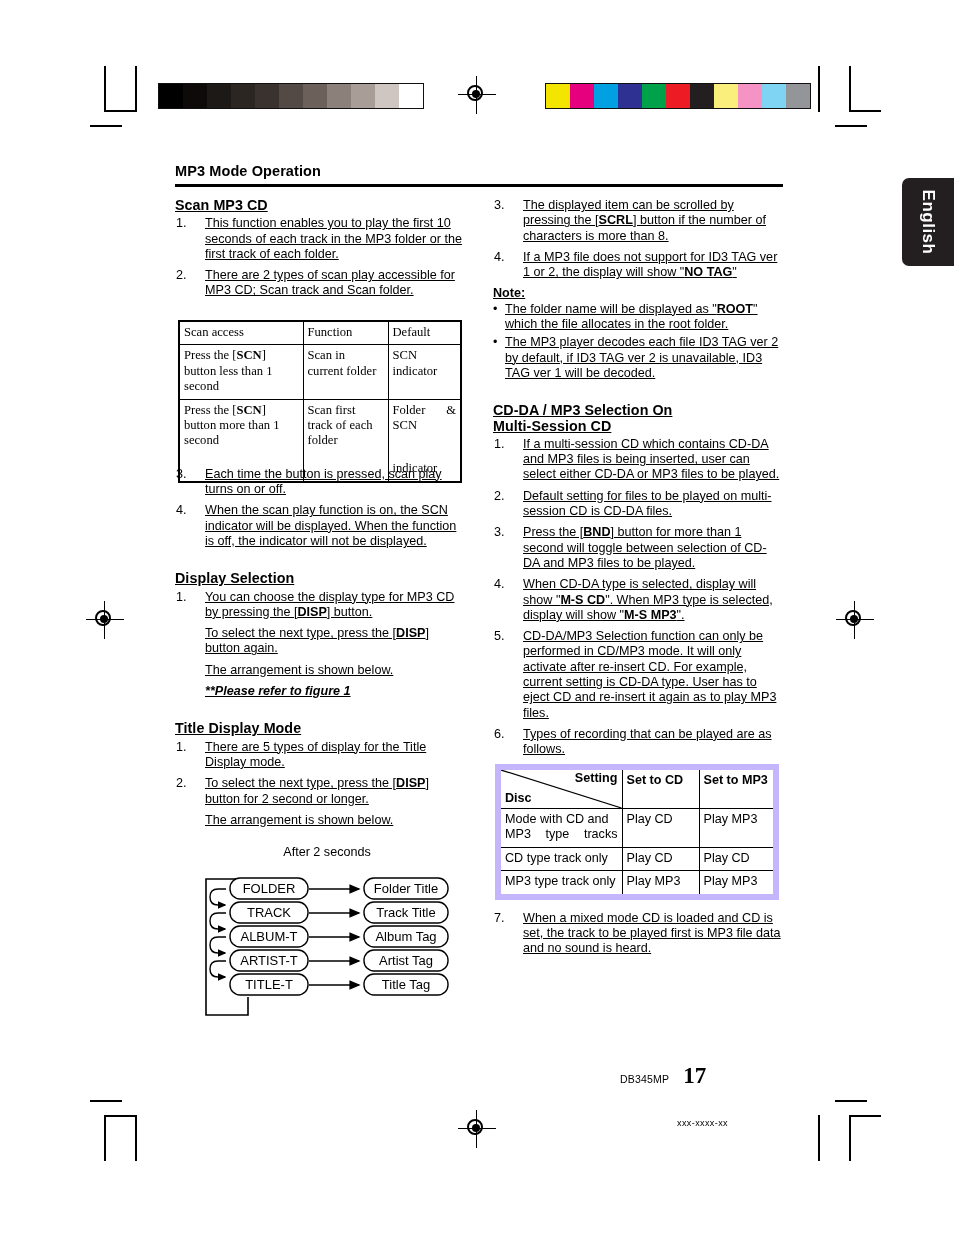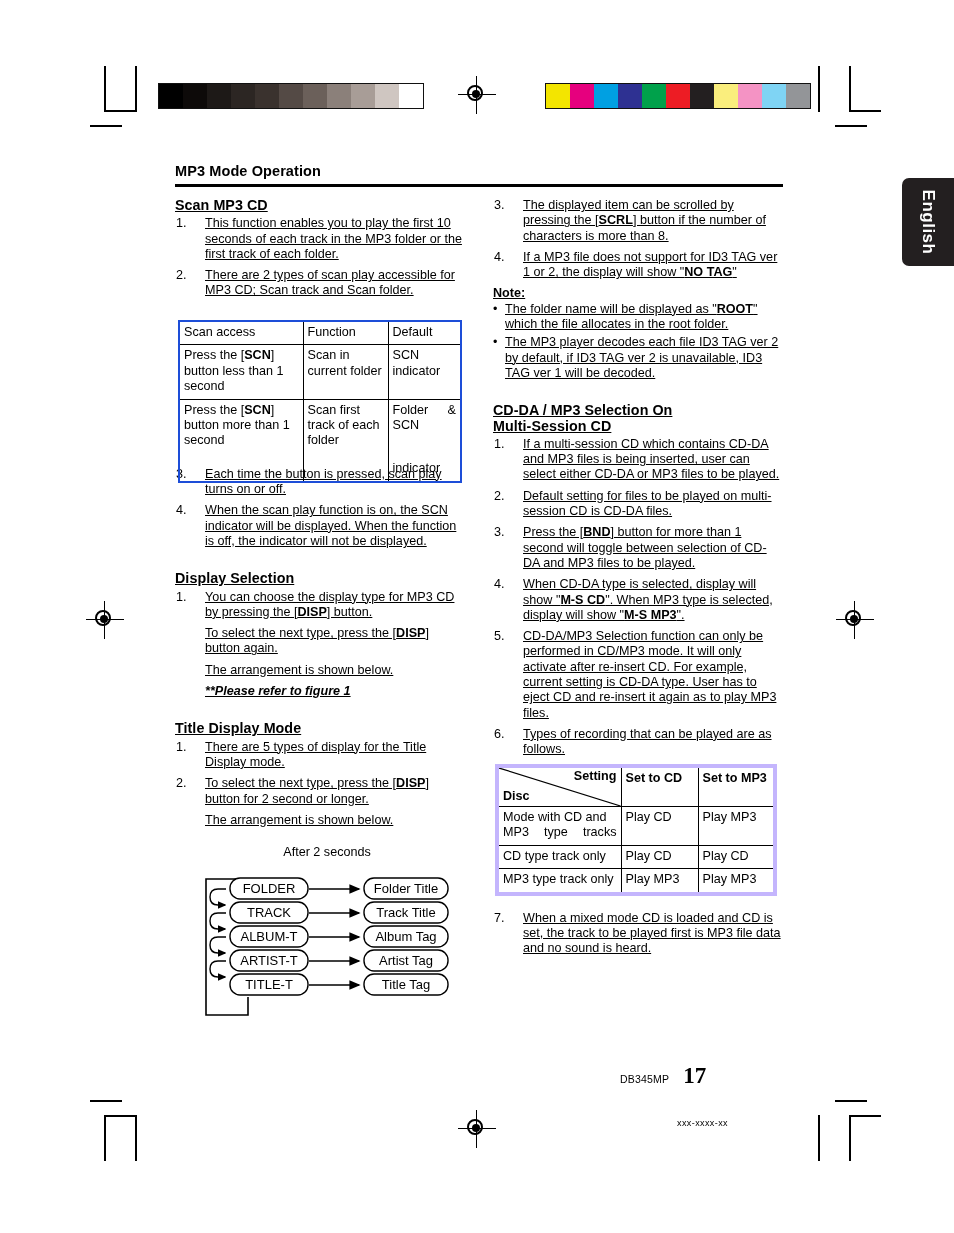--- a/index.html
+++ b/index.html
@@ -180,37 +180,38 @@
     text-align: left;
     font-weight: normal;
   }
 
   
   #scan-table {
     position: absolute;
     left: 178px;
     top: 320px;
     width: 284px;
-    border: 2px solid #1d4ed8;
+    border: 2px solid #000000;
+    font-family: Liberation Serif, serif;
   }
   #scan-table col.c1 { width: 124px; }
   #scan-table col.c2 { width: 85px; }
   #scan-table col.c3 { width: 73px; }
   .justify-cell {
     text-align: justify;
     text-align-last: justify;
   }
 
   
   #setting-table {
     position: absolute;
     left: 495px;
     top: 764px;
     width: 278px;
-    border: 4px solid #c4b5fd;
+    border: 6px solid #c4b5fd;
   }
   #setting-table col.s1 { width: 124px; }
   #setting-table col.s2 { width: 77px; }
   #setting-table col.s3 { width: 77px; }
   #setting-table th { font-weight: bold; }
   .diag-cell {
     position: relative;
     height: 38px;
     padding: 0 !important;
   }

